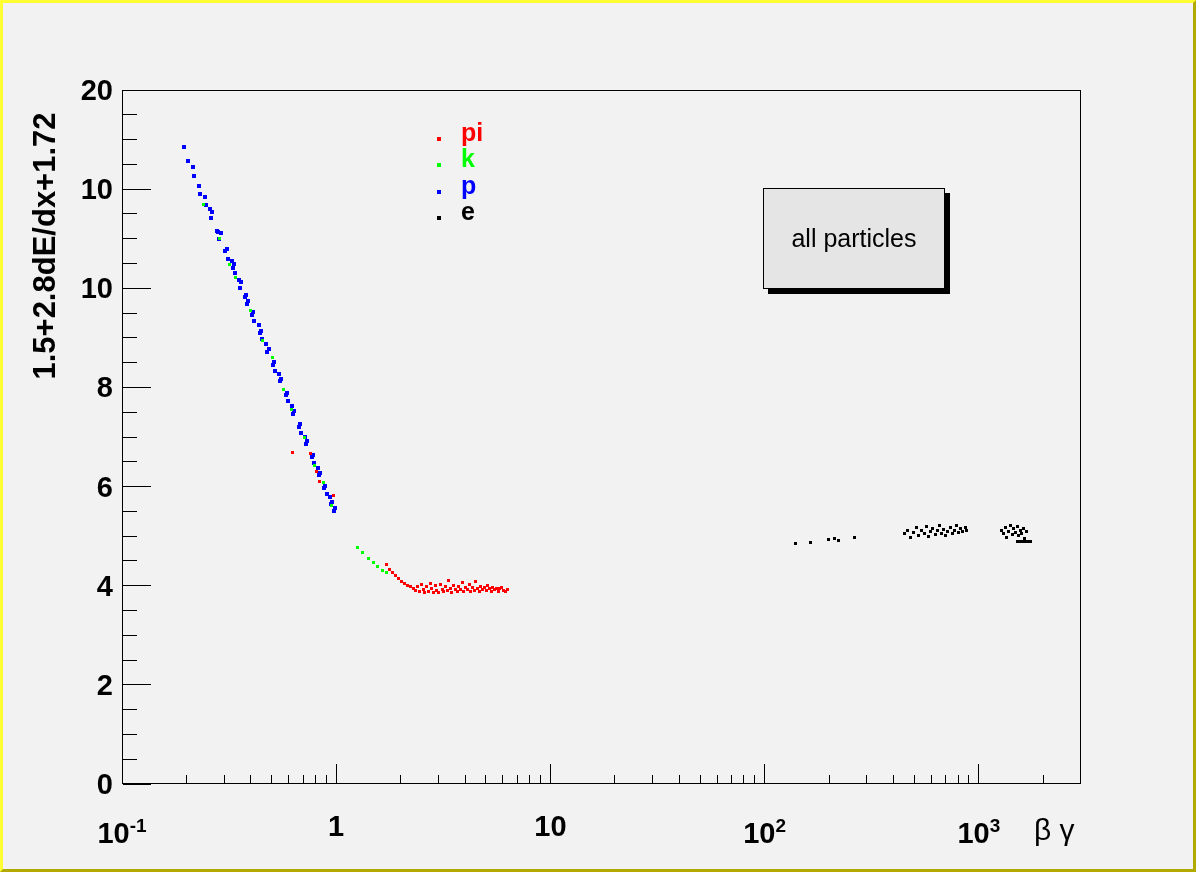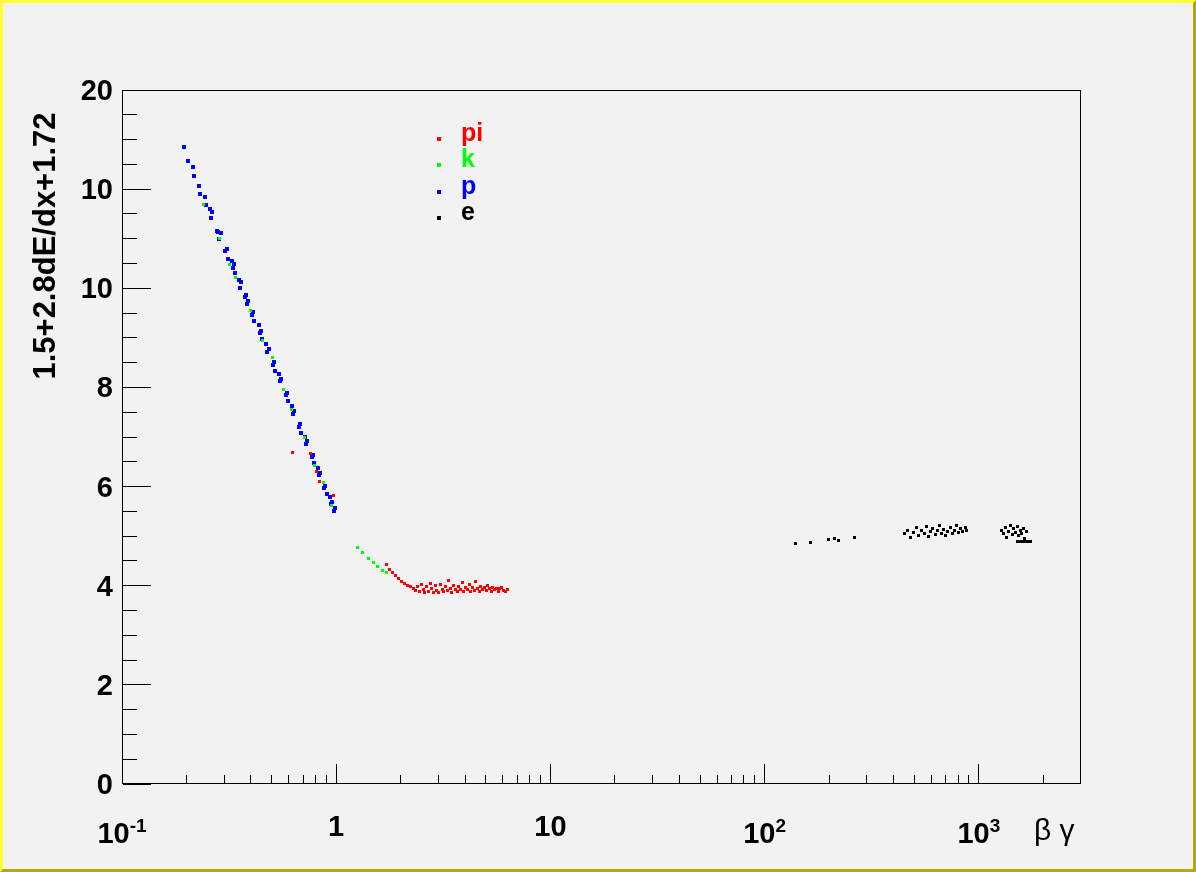--- a/index.html
+++ b/index.html
@@ -346,13 +346,16 @@
     <div class="lg-row" style="top:53px">
       <span class="lg-marker" style="background: rgb(0, 0, 255);"></span>
       <span class="lg-label" style="color: rgb(0, 0, 255);">p</span>
     </div>
     <div class="lg-row" style="top:79px">
       <span class="lg-marker" style="background: rgb(0, 0, 0);"></span>
       <span class="lg-label" style="color: rgb(0, 0, 0);">e</span>
     </div>
   </div>
 
+  <div class="pave">
+    <span>all particles</span>
+  </div>
 </div>
 
 </body></html>

